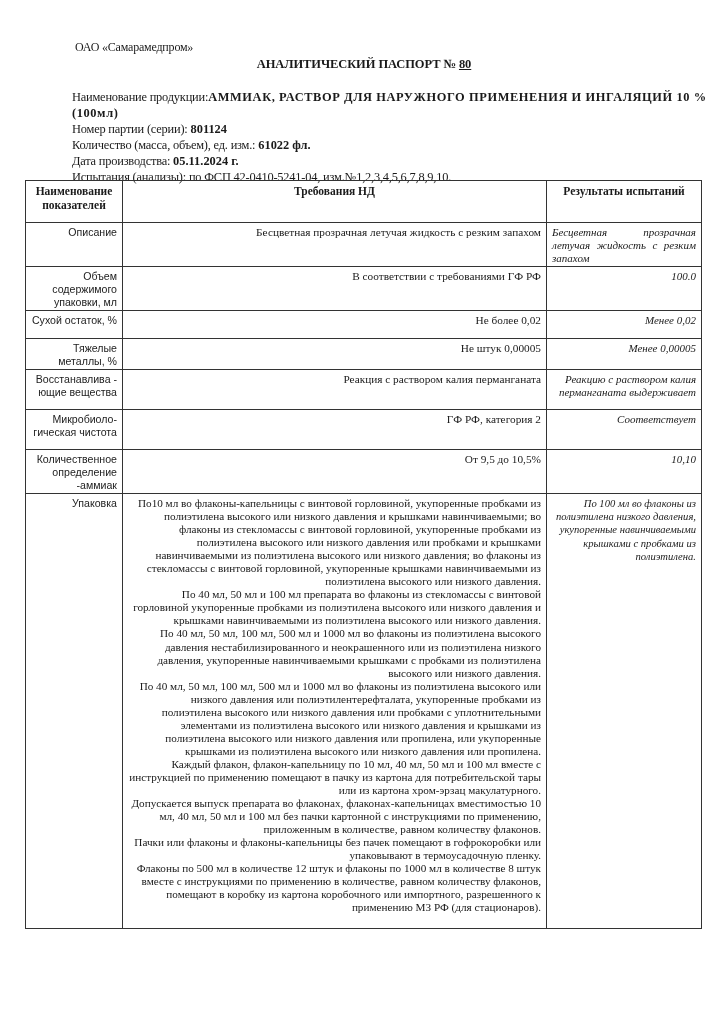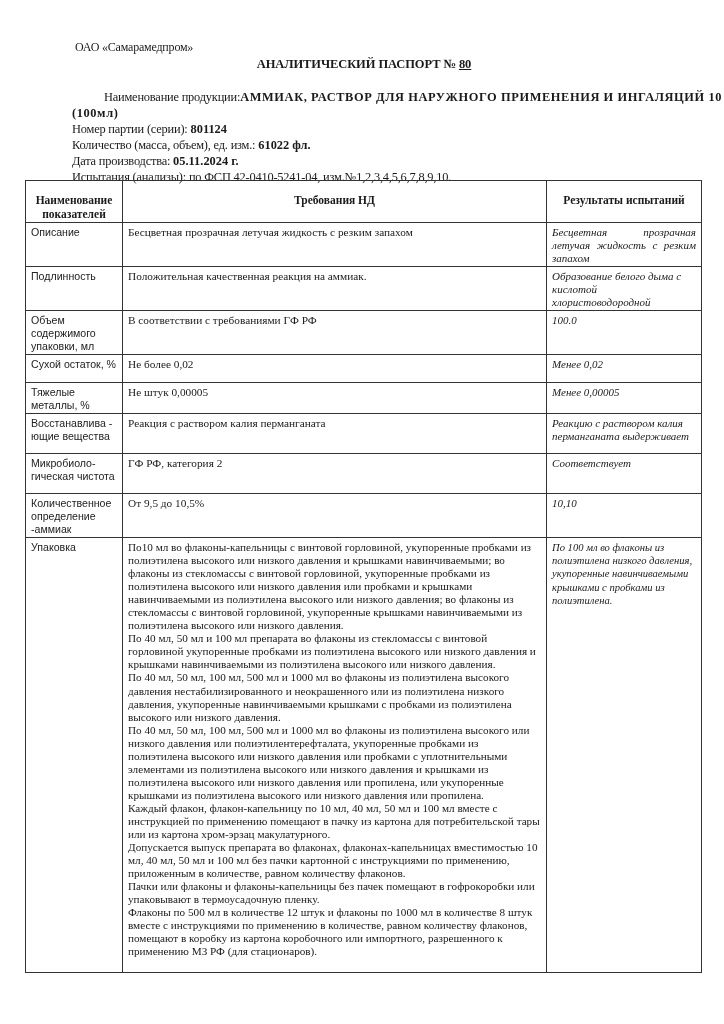--- a/index.html
+++ b/index.html
@@ -16,34 +16,34 @@
       position: absolute; left: 0; width: 724px; top: 57px;
       text-align: center; font-size: 12.5px; font-weight: bold; letter-spacing: -0.1px;
       padding-left: 4px; box-sizing: border-box;
     }
     .title .num { text-decoration: underline; }
     .meta {
       position: absolute; left: 72px; top: 89px; width: 634px;
       font-size: 12.4px; line-height: 16px; letter-spacing: -0.2px;
     }
     .meta .line { white-space: nowrap; }
-    .meta .product { display: flex; justify-content: space-between; white-space: nowrap; margin-left: 32px; }
+    .meta .product { display: flex; justify-content: space-between; white-space: nowrap; }
     .meta b { font-weight: bold; letter-spacing: 0.6px; }
     .meta .plain b { letter-spacing: 0; }
     table.spec {
       position: absolute; left: 25px; top: 180px;
       width: 676px; border-collapse: collapse; table-layout: fixed;
       font-size: 11.3px; line-height: 13.2px;
     }
     table.spec td, table.spec th {
       border: 1px solid #333; vertical-align: top; padding: 3px 5px 1px 5px;
-      text-align: left;
+      text-align: right;
     }
     table.spec th {
-      font-weight: bold; text-align: center; padding-top: 12px;
+      font-weight: bold; text-align: center; padding-top: 3px;
       font-size: 11.5px; line-height: 14px;
     }
     col.c1 { width: 97px; }
     col.c2 { width: 424px; }
     col.c3 { width: 155px; }
     td.name { font-family: "Liberation Sans", "DejaVu Sans", sans-serif; font-size: 10.6px; line-height: 13px; color: #222; }
     td.req { font-family: "Liberation Serif", serif; font-size: 11.3px; }
     td.res { font-style: italic; font-size: 11px; line-height: 13px; }
     td.res.justify { text-align: justify; }
     td.pack { font-size: 11.2px; line-height: 13.05px; padding-top: 2px; }
@@ -106,25 +106,20 @@
       <tr class="r-header">
     <th>Наименование показателей</th>
     <th>Требования НД</th>
     <th>Результаты испытаний</th>
   </tr>
   <tr class="r-desc">
     <td class="name">Описание</td>
     <td class="req">Бесцветная прозрачная  летучая жидкость с резким запахом</td>
     <td class="res justify">Бесцветная прозрачная летучая жидкость с резким запахом</td>
   </tr>
-  <tr class="r-auth">
-    <td class="name">Подлинность</td>
-    <td class="req">Положительная качественная реакция на аммиак.</td>
-    <td class="res">Образование белого дыма с кислотой хлористоводородной</td>
-  </tr>
   <tr class="r-vol">
     <td class="name">Объем содержимого упаковки, мл</td>
     <td class="req vmid">В соответствии с требованиями ГФ РФ</td>
     <td class="res vmid">100.0</td>
   </tr>
   <tr class="r-dry">
     <td class="name">Сухой остаток, %</td>
     <td class="req">Не более 0,02</td>
     <td class="res">Менее 0,02</td>
   </tr>

